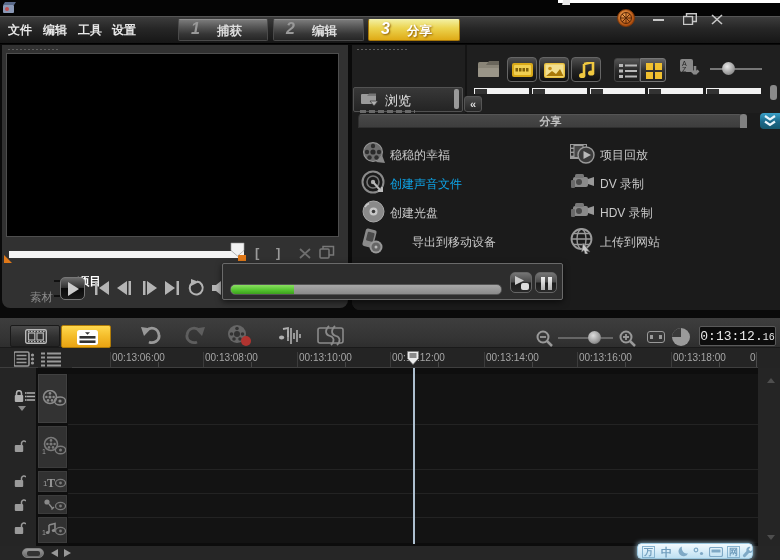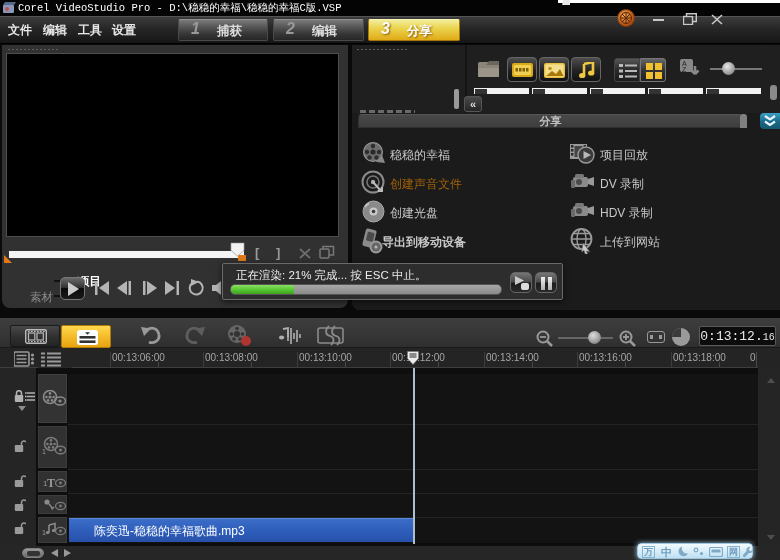--- a/index.html
+++ b/index.html
@@ -10,21 +10,20 @@
 </style></head>
 <body>
 <div id="app">
 
 <div class="abs" style="left:0;top:0;width:780px;height:16px;background:#040404;">
   <svg class="abs" style="left:3px;top:2px;" width="13" height="12" viewBox="0 0 13 12">
     <rect x="0" y="3" width="11" height="8" rx="1" fill="#8a98b5"></rect>
     <path d="M0 3 L11 3 L13 0 L2 0 Z" fill="#5a6a8a"></path>
     <circle cx="4" cy="7" r="2" fill="#c05050"></circle>
   </svg>
-  <div class="abs" style="left:18px;top:1px;font-family:'Liberation Mono',monospace;font-size:10.5px;color:#fff;white-space:nowrap;">Corel VideoStudio Pro - D:\稳稳的幸福\稳稳的幸福C版.VSP</div>
   <div class="abs" style="left:558px;top:0;width:222px;height:3px;background:#fff;"></div>
   <div class="abs" style="left:556px;top:0;width:14px;height:5px;background:linear-gradient(100deg,transparent 45%,#e8e8e8 50%);"></div>
 </div>
 
 <div class="abs" style="z-index:60;left:617px;top:9px;width:18px;height:18px;border-radius:50%;background:radial-gradient(circle at 40% 35%,#f0a050,#b05010 70%,#703008);border:1px solid #803808;"></div>
 <svg class="abs" style="z-index:61;left:614px;top:6px" width="24" height="24" viewBox="0 0 24 24">
  <g stroke="#5a2808" stroke-width="1" fill="none">
   <circle cx="12" cy="12" r="5.5"></circle>
         <path d="M12 6.5 V17.5 M6.5 12 H17.5 M8 8 L16 16 M16 8 L8 16"></path>
  </g>
@@ -107,20 +106,28 @@
     <g fill="#b4b4b4">
       <path d="M118 6 H122 L127 2 V16 L122 12 H118 Z"></path>
       <path d="M129 5 A5 5 0 0 1 129 13 M131.5 3 A7.5 7.5 0 0 1 131.5 15" stroke="#b4b4b4" stroke-width="1.5" fill="none"></path>
     </g>
   </svg>
 </div>
 
 <div class="abs" style="left:352px;top:45px;width:428px;height:265px;background:#1f1f1f;border-radius:0 0 0 8px;">
   <div class="dots abs" style="left:4px;top:3px;width:52px;"></div>
 
+  <div class="abs" style="left:1px;top:42px;width:110px;height:25px;background:linear-gradient(#383838,#242424);border:1px solid #525252;border-radius:2px;">
+    <svg style="position:absolute;left:7px;top:4px" width="19" height="16" viewBox="0 0 19 16">
+      <rect x="0" y="2" width="15" height="10" rx="1" fill="#9a9a9a"></rect>
+      <path d="M0 4 L6 4 L8 1.5 L15 1.5 L15 4" fill="#777"></path>
+      <path d="M9 9 L17 9 L13 14 Z" fill="#b0b0b0" stroke="#333" stroke-width="0.7"></path>
+    </svg>
+    <span style="position:absolute;left:31px;top:4px;font-size:13px;color:#e0e0e0;">浏览</span>
+  </div>
   <div class="abs" style="left:102px;top:44px;width:5px;height:20px;background:#9a9a9a;border-radius:2px;"></div>
   <div class="abs" style="left:8px;top:65px;width:55px;height:3px;background:repeating-linear-gradient(90deg,#6a6a6a 0 6px,transparent 6px 9px);"></div>
 
   <div class="abs" style="left:113px;top:0;width:2px;height:68px;background:#141414;"></div>
 
   <svg class="abs" style="left:125px;top:13px" width="26" height="22" viewBox="0 0 26 22">
     <rect x="1" y="4" width="21" height="15" rx="1.5" fill="#8a8578"></rect>
     <path d="M1 7 L9 7 L12 3 L22 3 L22 7" fill="#6a665c"></path>
     <rect x="1" y="10" width="21" height="9" rx="1" fill="#9a9588"></rect>
   </svg>
@@ -224,39 +231,39 @@
     <path d="M20 14 L23 22 L14 21" fill="#888"></path>
   </svg>
   <div class="abs" style="left:390px;top:147px;font-size:12px;color:#c8c8c8;">稳稳的幸福</div>
 
   <svg class="abs" style="left:361px;top:170px" width="26" height="25" viewBox="0 0 26 25">
     <circle cx="12" cy="12" r="10.5" fill="none" stroke="#8a8a8a" stroke-width="2"></circle>
     <circle cx="12" cy="12" r="6" fill="none" stroke="#777" stroke-width="1.6"></circle>
     <circle cx="12" cy="12" r="2.2" fill="#aaa"></circle>
     <path d="M12 12 L20 21 M17 21 L21 21 L21 17" stroke="#bbb" stroke-width="2" fill="none"></path>
   </svg>
-  <div class="abs" style="left:390px;top:176px;font-size:12px;color:#a16207;">创建声音文件</div>
+  <div class="abs" style="left:390px;top:176px;font-size:12px;color:#0ea5e9;">创建声音文件</div>
 
   <svg class="abs" style="left:362px;top:200px" width="24" height="24" viewBox="0 0 24 24">
     <circle cx="11.5" cy="11.5" r="10.5" fill="#8a8a8a"></circle>
     <circle cx="11.5" cy="11.5" r="10.5" fill="none" stroke="#aaa" stroke-width="1"></circle>
     <circle cx="11.5" cy="11.5" r="4" fill="#c8c8c8"></circle>
         <circle cx="11.5" cy="11.5" r="1.8" fill="#3a3a3a"></circle>
     <path d="M3 7 A9.5 9.5 0 0 1 7 3.5" stroke="#c8c8c8" stroke-width="1.5" fill="none"></path>
   </svg>
   <div class="abs" style="left:390px;top:205px;font-size:12px;color:#c8c8c8;">创建光盘</div>
 
   <svg class="abs" style="left:361px;top:228px" width="26" height="27" viewBox="0 0 26 27">
     <rect x="3" y="1" width="11" height="18" rx="2" fill="#8a8a8a" transform="rotate(14 8 10)"></rect>
     <rect x="5.5" y="4" width="7" height="9" rx="1" fill="#4a4a4a" transform="rotate(14 8 10)"></rect>
     <circle cx="15" cy="19" r="6.5" fill="#999"></circle>
         <circle cx="15" cy="19" r="4.5" fill="#666"></circle>
         <circle cx="15" cy="19" r="1.5" fill="#bbb"></circle>
   </svg>
-  <div class="abs" style="left:382px;top:234px;font-size:12px;color:#c8c8c8;font-weight:bold;">导出到移动设备</div>
+  <div class="abs" style="left:412px;top:234px;font-size:12px;color:#c8c8c8;">导出到移动设备</div>
 
   <svg class="abs" style="left:570px;top:142px" width="26" height="22" viewBox="0 0 26 22">
     <rect x="0" y="2" width="17" height="15" fill="#9a9a9a"></rect>
     <g fill="#2a2a2a">
           <rect x="1" y="3" width="2.4" height="2.6"></rect>
           <rect x="1" y="7" width="2.4" height="2.6"></rect>
           <rect x="1" y="11" width="2.4" height="2.6"></rect>
           <rect x="13.6" y="3" width="2.4" height="2.6"></rect>
           <rect x="13.6" y="7" width="2.4" height="2.6"></rect>
           <rect x="13.6" y="11" width="2.4" height="2.6"></rect>
@@ -288,21 +295,20 @@
   <svg class="abs" style="left:570px;top:228px" width="25" height="26" viewBox="0 0 25 26">
     <circle cx="11.5" cy="11" r="10" fill="none" stroke="#9a9a9a" stroke-width="1.8"></circle>
     <ellipse cx="11.5" cy="11" rx="4.5" ry="10" fill="none" stroke="#9a9a9a" stroke-width="1.4"></ellipse>
     <path d="M1.5 11 H21.5 M3 5.5 H20 M3 16.5 H20" stroke="#9a9a9a" stroke-width="1.4" fill="none"></path>
     <path d="M13 15 L20 24 L16.5 23 L18 26 L15 26 L14 22.5 L11.5 24 Z" fill="#c8c8c8" stroke="#555" stroke-width="0.6"></path>
   </svg>
   <div class="abs" style="left:600px;top:234px;font-size:12px;color:#c8c8c8;">上传到网站</div>
 </div>
 
 <div class="abs" style="left:222px;top:263px;width:341px;height:37px;background:#2d2d2d;border:1px solid #6a6a6a;border-radius:2px;box-shadow:0 2px 6px rgba(0,0,0,.6);">
-  <div style="position:absolute;left:13px;top:4px;font-size:11.5px;color:#ededed;">正在渲染: 21% 完成... 按 ESC 中止。</div>
   <div style="position:absolute;left:7px;top:20px;width:272px;height:11px;background:linear-gradient(#a8a8a8,#8a8a8a);border-radius:5px;border:1px solid #555;">
     <div style="position:absolute;left:0;top:0;width:63px;height:9px;background:linear-gradient(#8ae060,#52c22e 60%,#3da01e);border-radius:5px 0 0 5px;"></div>
   </div>
   <div style="position:absolute;left:287px;top:8px;width:22px;height:21px;border-radius:5px;background:linear-gradient(#757575,#4a4a4a 48%,#1c1c1c 52%,#2a2a2a);border:1px solid #666;">
     <svg style="position:absolute;left:2px;top:2px" width="17" height="16" viewBox="0 0 17 16">
       <path d="M2 1 L11 5.5 L2 10 Z" fill="#ccc"></path>
       <rect x="8" y="8" width="8" height="7" rx="2" fill="#ddd"></rect>
     </svg>
   </div>
   <div style="position:absolute;left:312px;top:8px;width:22px;height:21px;border-radius:5px;background:linear-gradient(#757575,#4a4a4a 48%,#1c1c1c 52%,#2a2a2a);border:1px solid #666;">
@@ -535,23 +541,20 @@
       </svg>
   <svg class="abs" style="left:14px;top:131px" width="12" height="13" viewBox="0 0 12 13">
         <rect x="0.8" y="5" width="8.4" height="7" rx="1" fill="#9a9a9a"></rect>
         <path d="M7.5 5 V3 A2.5 2.5 0 0 1 12 2" fill="none" stroke="#9a9a9a" stroke-width="1.5"></path>
       </svg>
   <svg class="abs" style="left:14px;top:154px" width="12" height="13" viewBox="0 0 12 13">
         <rect x="0.8" y="5" width="8.4" height="7" rx="1" fill="#9a9a9a"></rect>
         <path d="M7.5 5 V3 A2.5 2.5 0 0 1 12 2" fill="none" stroke="#9a9a9a" stroke-width="1.5"></path>
       </svg>
 
-  <div class="abs" style="left:69px;top:150px;width:344px;height:24px;background:linear-gradient(#3a6cc8,#2c5cb8 60%,#2850a8);border-top:1px solid #5a88d8;">
-    <span style="position:absolute;left:25px;top:4px;font-size:12px;color:#fff;">陈奕迅-稳稳的幸福歌曲.mp3</span>
-  </div>
 </div>
 
 <div class="abs" style="left:0;top:546px;width:780px;height:14px;background:#262626;">
   <div class="abs" style="left:22px;top:2px;width:22px;height:10px;border-radius:5px;background:linear-gradient(#9a9a9a,#6a6a6a);border:1px solid #808080;">
     <div style="position:absolute;left:4px;top:2px;width:13px;height:5px;background:#333;border-radius:2px;"></div>
   </div>
   <div class="abs" style="left:51px;top:3px;width:0;height:0;border-right:7px solid #999;border-top:4.5px solid transparent;border-bottom:4.5px solid transparent;"></div>
   <div class="abs" style="left:64px;top:3px;width:0;height:0;border-left:7px solid #999;border-top:4.5px solid transparent;border-bottom:4.5px solid transparent;"></div>
 </div>
 

